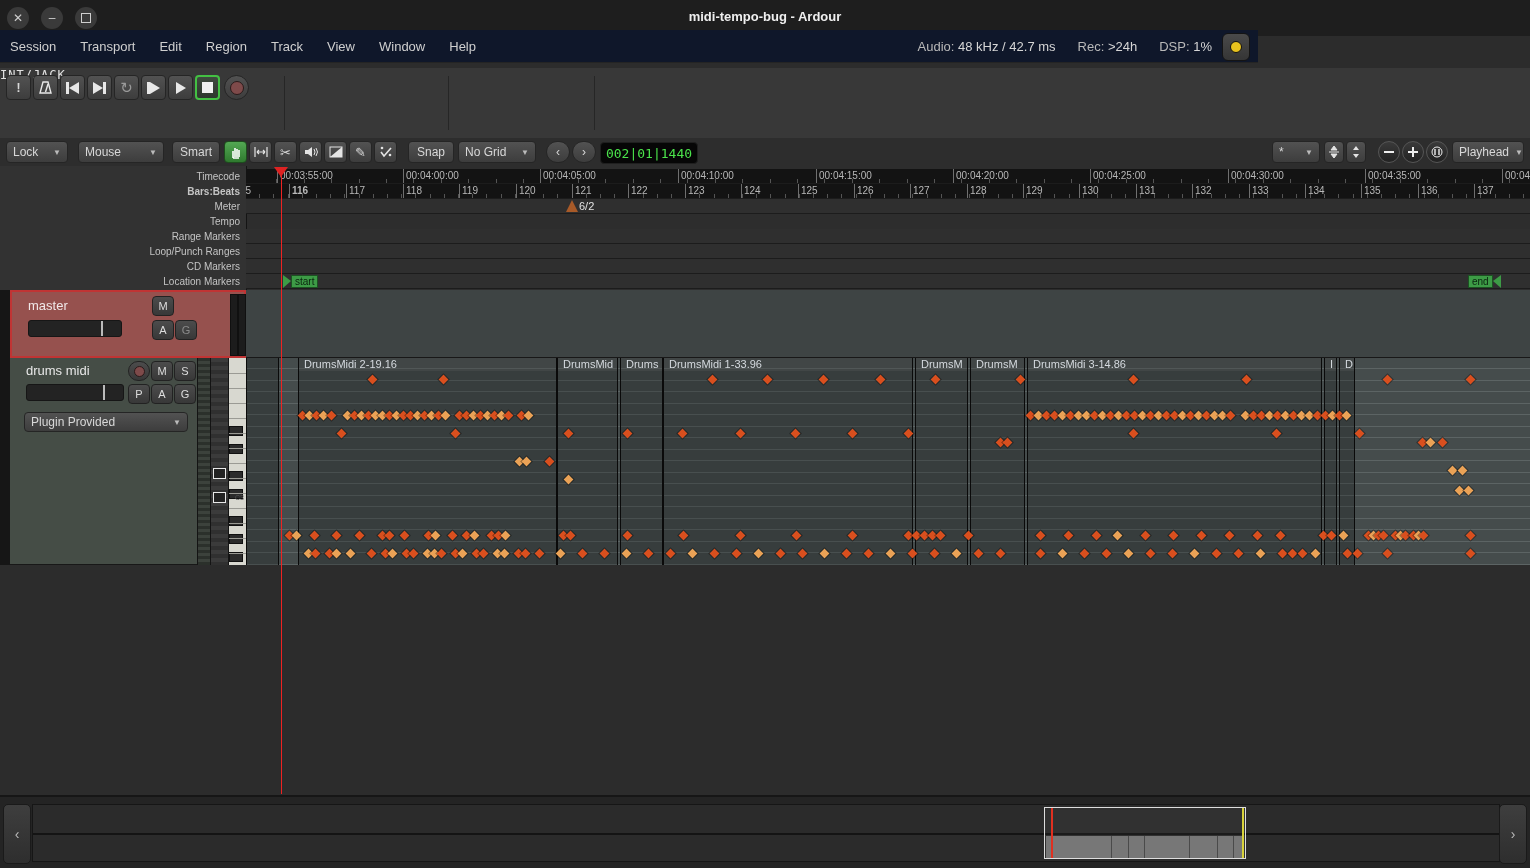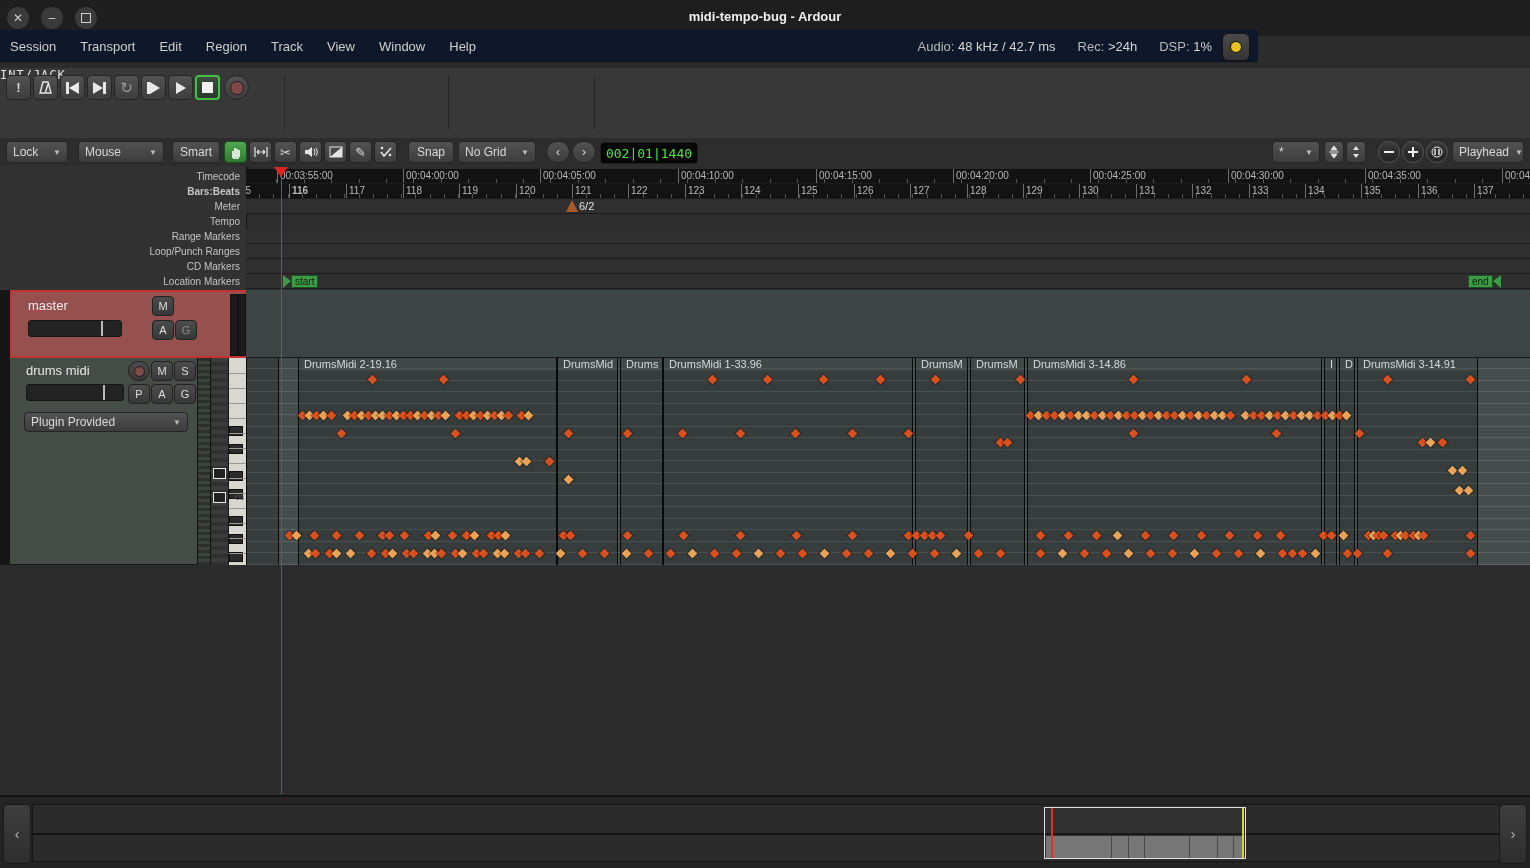--- a/index.html
+++ b/index.html
@@ -526,23 +526,20 @@
         <div class="rname">DrumsM</div>
       </div>
       <div class="region" style="left: 781px; width: 295px;">
         <div class="rname">DrumsMidi 3-14.86</div>
       </div>
       <div class="region" style="left: 1078px; width: 13px;">
         <div class="rname">I</div>
       </div>
       <div class="region" style="left: 1093px; width: 16px;">
         <div class="rname">D</div>
-      </div>
-      <div class="region" style="left: 1111px; width: 121px;">
-        <div class="rname">DrumsMidi 3-14.91</div>
       </div>
       <div class="note n0" style="left: 123px; top: 18px;"></div>
       <div class="note n0" style="left: 194px; top: 18px;"></div>
       <div class="note n0" style="left: 463px; top: 18px;"></div>
       <div class="note n0" style="left: 518px; top: 18px;"></div>
       <div class="note n0" style="left: 574px; top: 18px;"></div>
       <div class="note n0" style="left: 631px; top: 18px;"></div>
       <div class="note n0" style="left: 686px; top: 18px;"></div>
       <div class="note n0" style="left: 771px; top: 18px;"></div>
       <div class="note n0" style="left: 884px; top: 18px;"></div>

